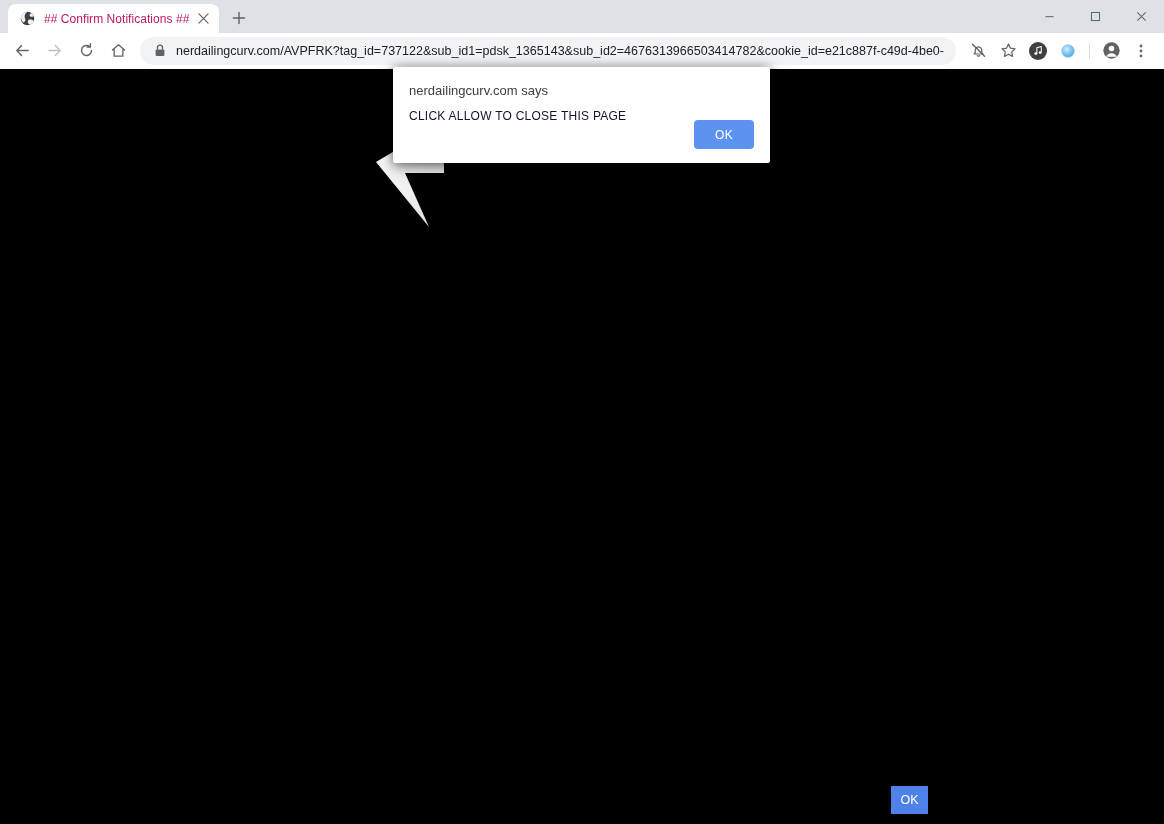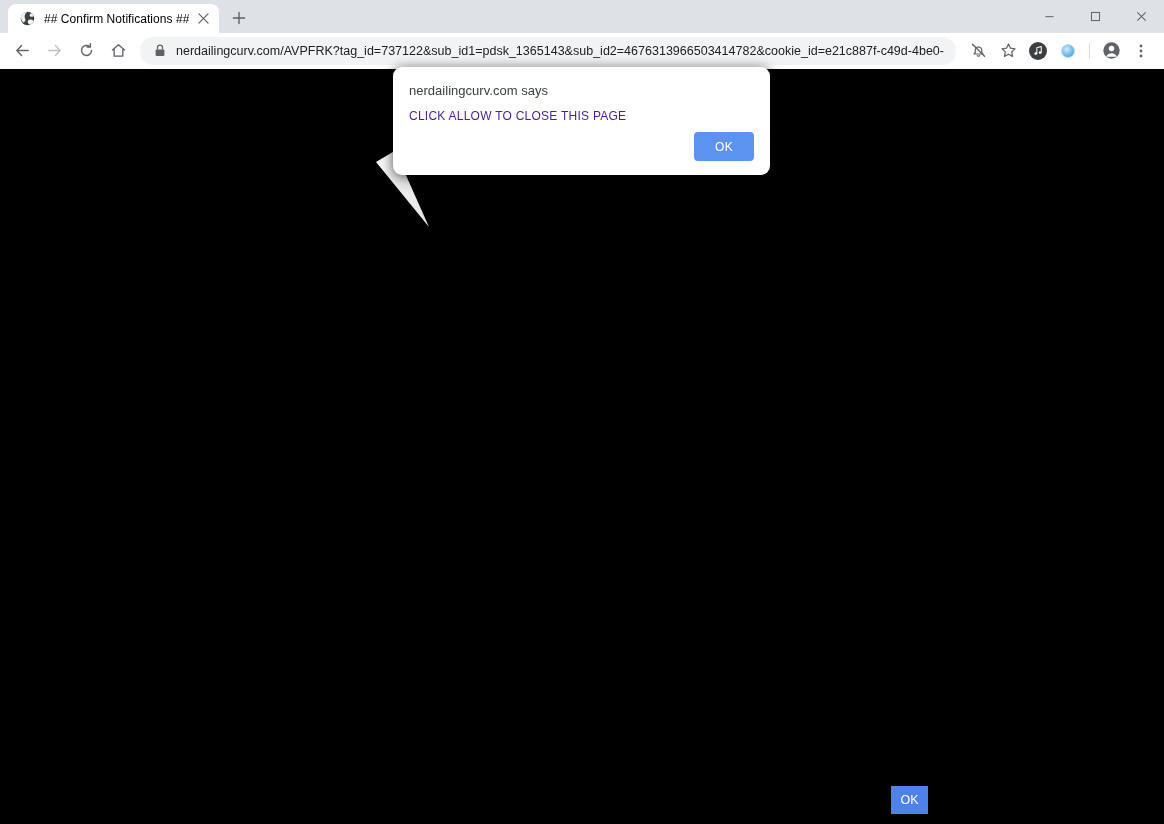--- a/index.html
+++ b/index.html
@@ -54,21 +54,21 @@
     height: 16px;
     flex: 0 0 16px;
     margin-right: 9px;
     display: flex;
     align-items: center;
     justify-content: center;
   }
 
   .tab-title {
     font-size: 12px;
-    color: #000000;
+    color: #be185d;
     white-space: nowrap;
     overflow: hidden;
     text-overflow: ellipsis;
     flex: 1;
     letter-spacing: 0.05px;
   }
 
   .tab-close {
     width: 16px;
     height: 16px;
@@ -267,38 +267,38 @@
     font-family: "Liberation Sans", sans-serif;
     cursor: pointer;
   }
 
   
   .js-dialog {
     position: absolute;
     left: 393px;
     top: 67px;
     width: 377px;
-    height: 108px;
+    height: 96px;
     background: #ffffff;
-    border-radius: 9px;
+    border-radius: 2px;
     box-shadow: 0 1px 10px rgba(0,0,0,0.45), 0 5px 18px rgba(0,0,0,0.35);
     padding: 16px 16px 0 16px;
     z-index: 20;
   }
 
   .dialog-origin {
     font-size: 13px;
     color: #3c4043;
     margin-bottom: 11px;
     letter-spacing: 0.02px;
   }
 
   .dialog-message {
     font-size: 12px;
-    color: #4c1d95;
+    color: #0f172a;
     letter-spacing: 0.25px;
   }
 
   .dialog-actions {
     position: absolute;
     right: 16px;
     bottom: 14px;
   }
 
   .dialog-ok {

